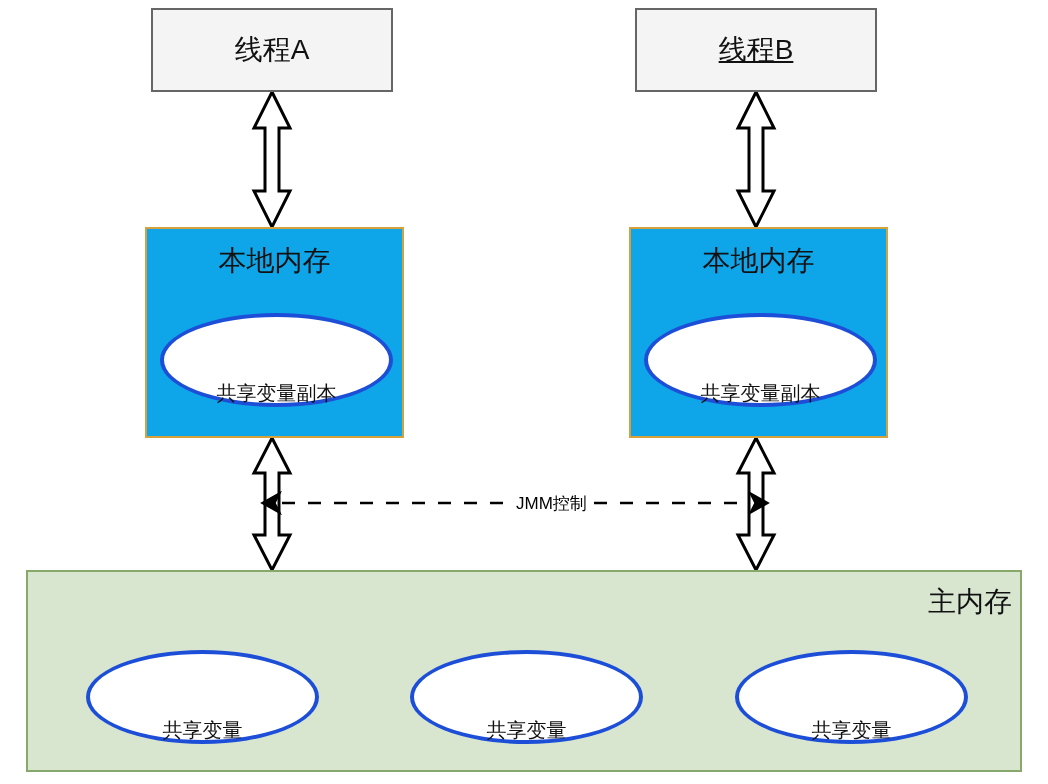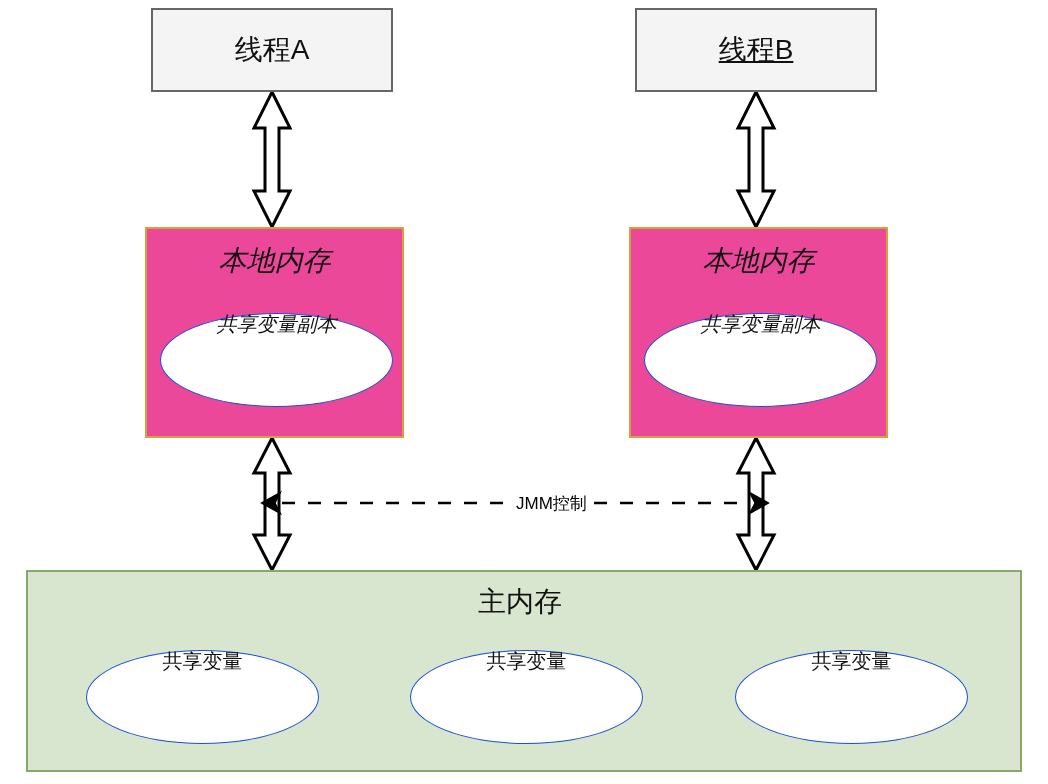--- a/index.html
+++ b/index.html
@@ -29,23 +29,22 @@
     justify-content: center;
     color: #111111;
     font-size: 28px;
     line-height: 1;
   }
 
   
   .local-mem-box {
     position: absolute;
     box-sizing: border-box;
-    background: #ec4899;
+    background: #0ea5e9;
     border: 2px solid #d6a03a;
-    font-style: italic;
   }
   .local-mem-title {
     position: absolute;
     left: 0;
     right: 0;
     top: 18px;
     text-align: center;
     font-size: 28px;
     color: #111111;
     line-height: 1;
@@ -56,35 +55,35 @@
     position: absolute;
     box-sizing: border-box;
     background: #d8e6d0;
     border: 2px solid #87a86b;
   }
   .main-mem-title {
     position: absolute;
     left: 0;
     right: 8px;
     top: 16px;
-    text-align: center;
+    text-align: right;
     font-size: 28px;
     color: #111111;
     line-height: 1;
   }
 
   
   .ellipse {
     position: absolute;
     box-sizing: border-box;
     background: #ffffff;
-    border: 1px solid #1d4ed8;
+    border: 4px solid #1d4ed8;
     border-radius: 50%;
     display: flex;
-    align-items: flex-start;
+    align-items: flex-end;
     justify-content: center;
     color: #111111;
     font-size: 20px;
     line-height: 1;
   }
 
   
   .svg-layer {
     position: absolute;
     left: 0;

